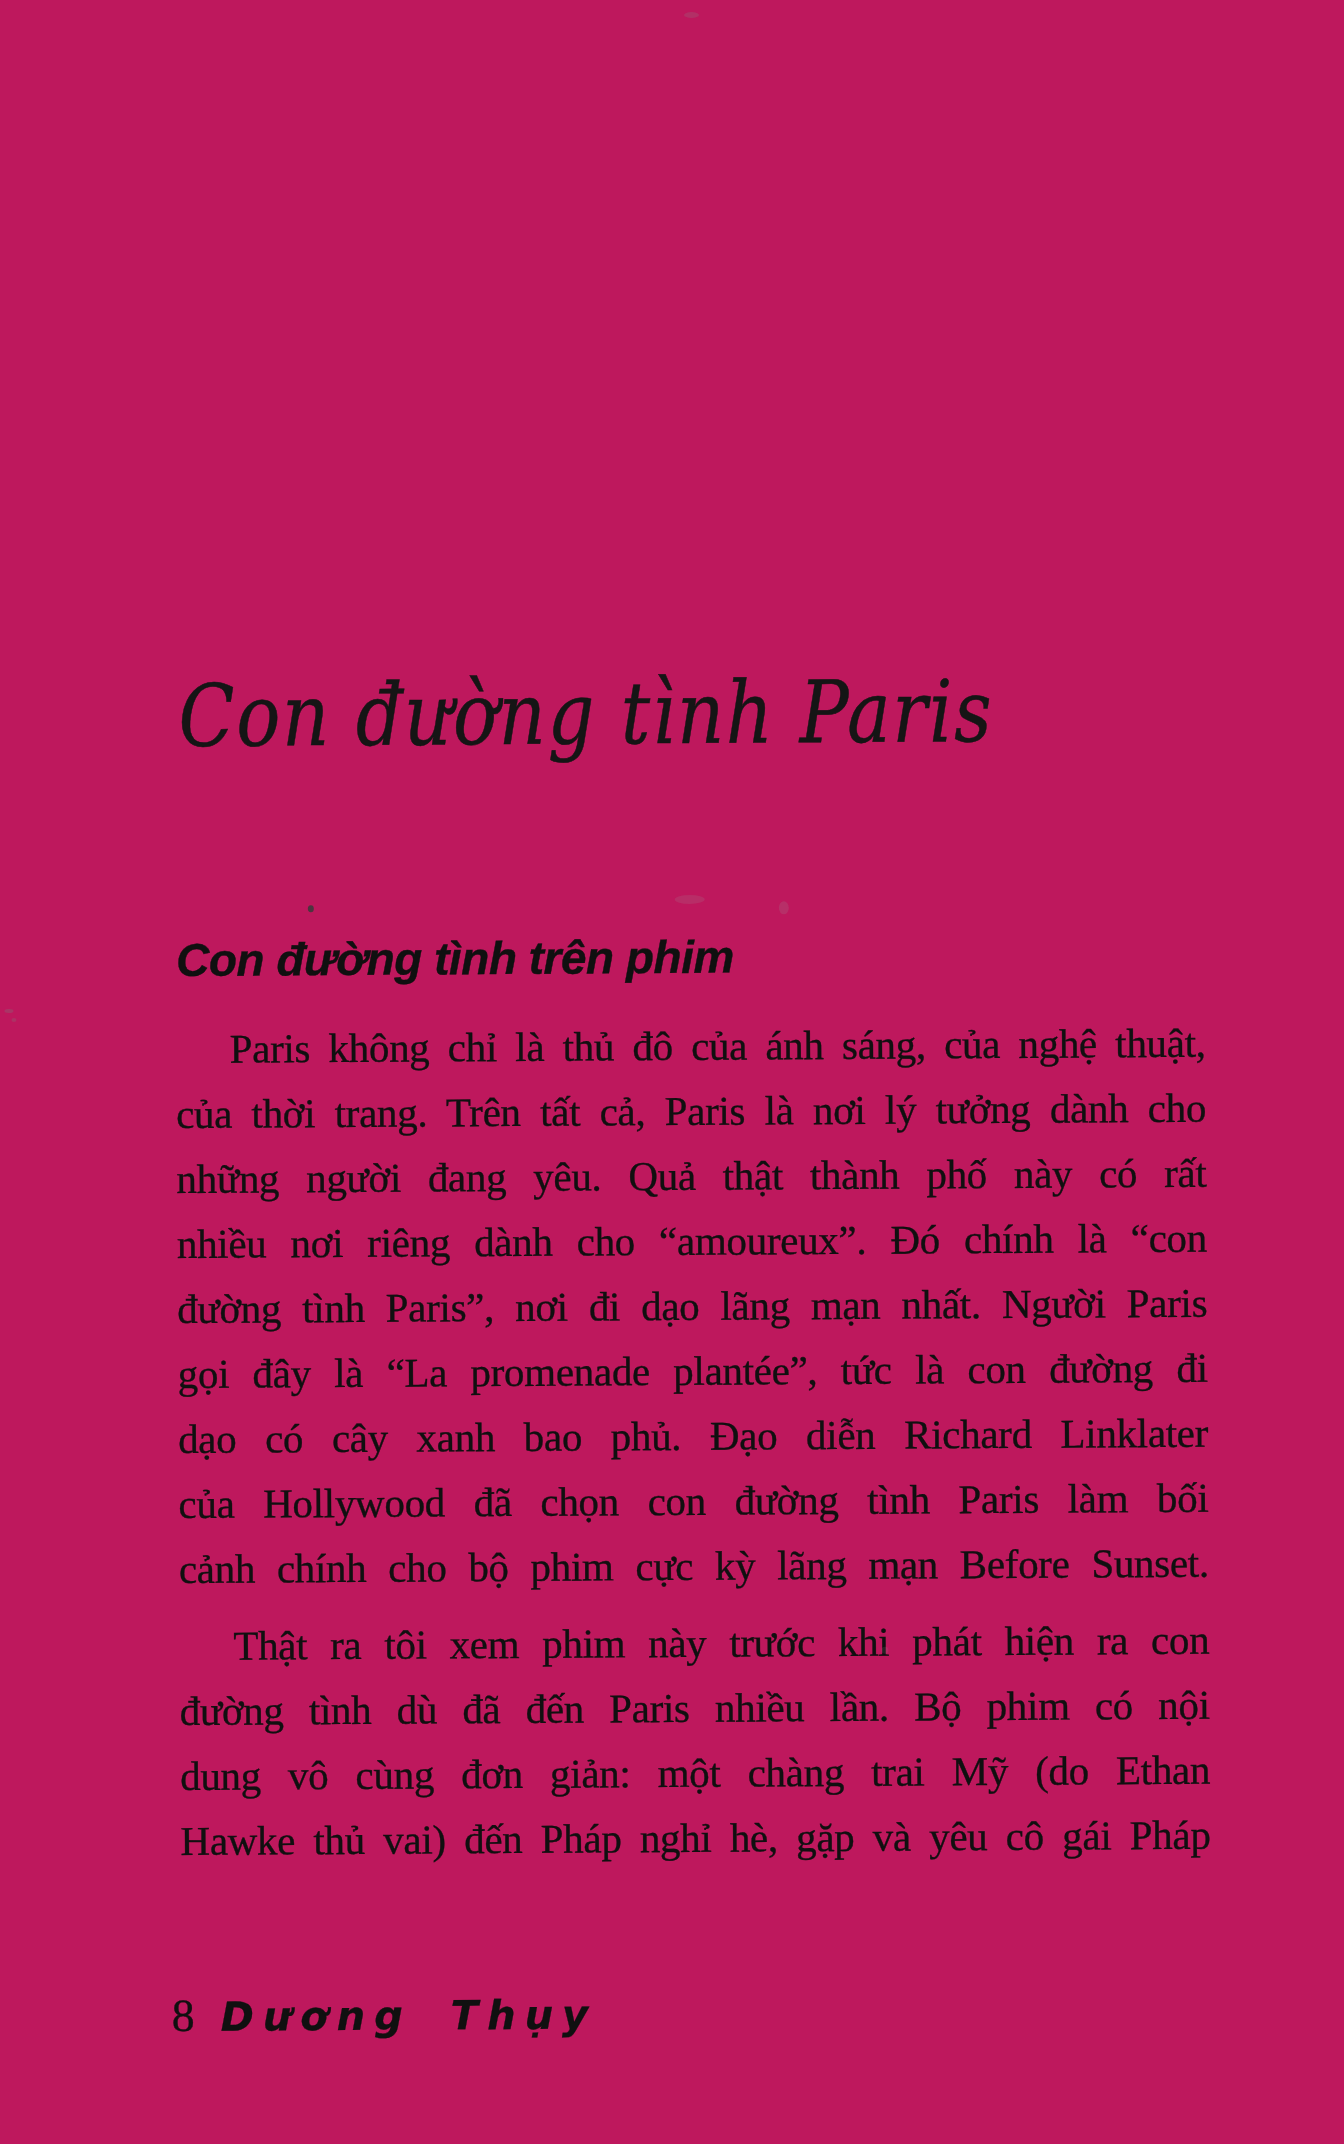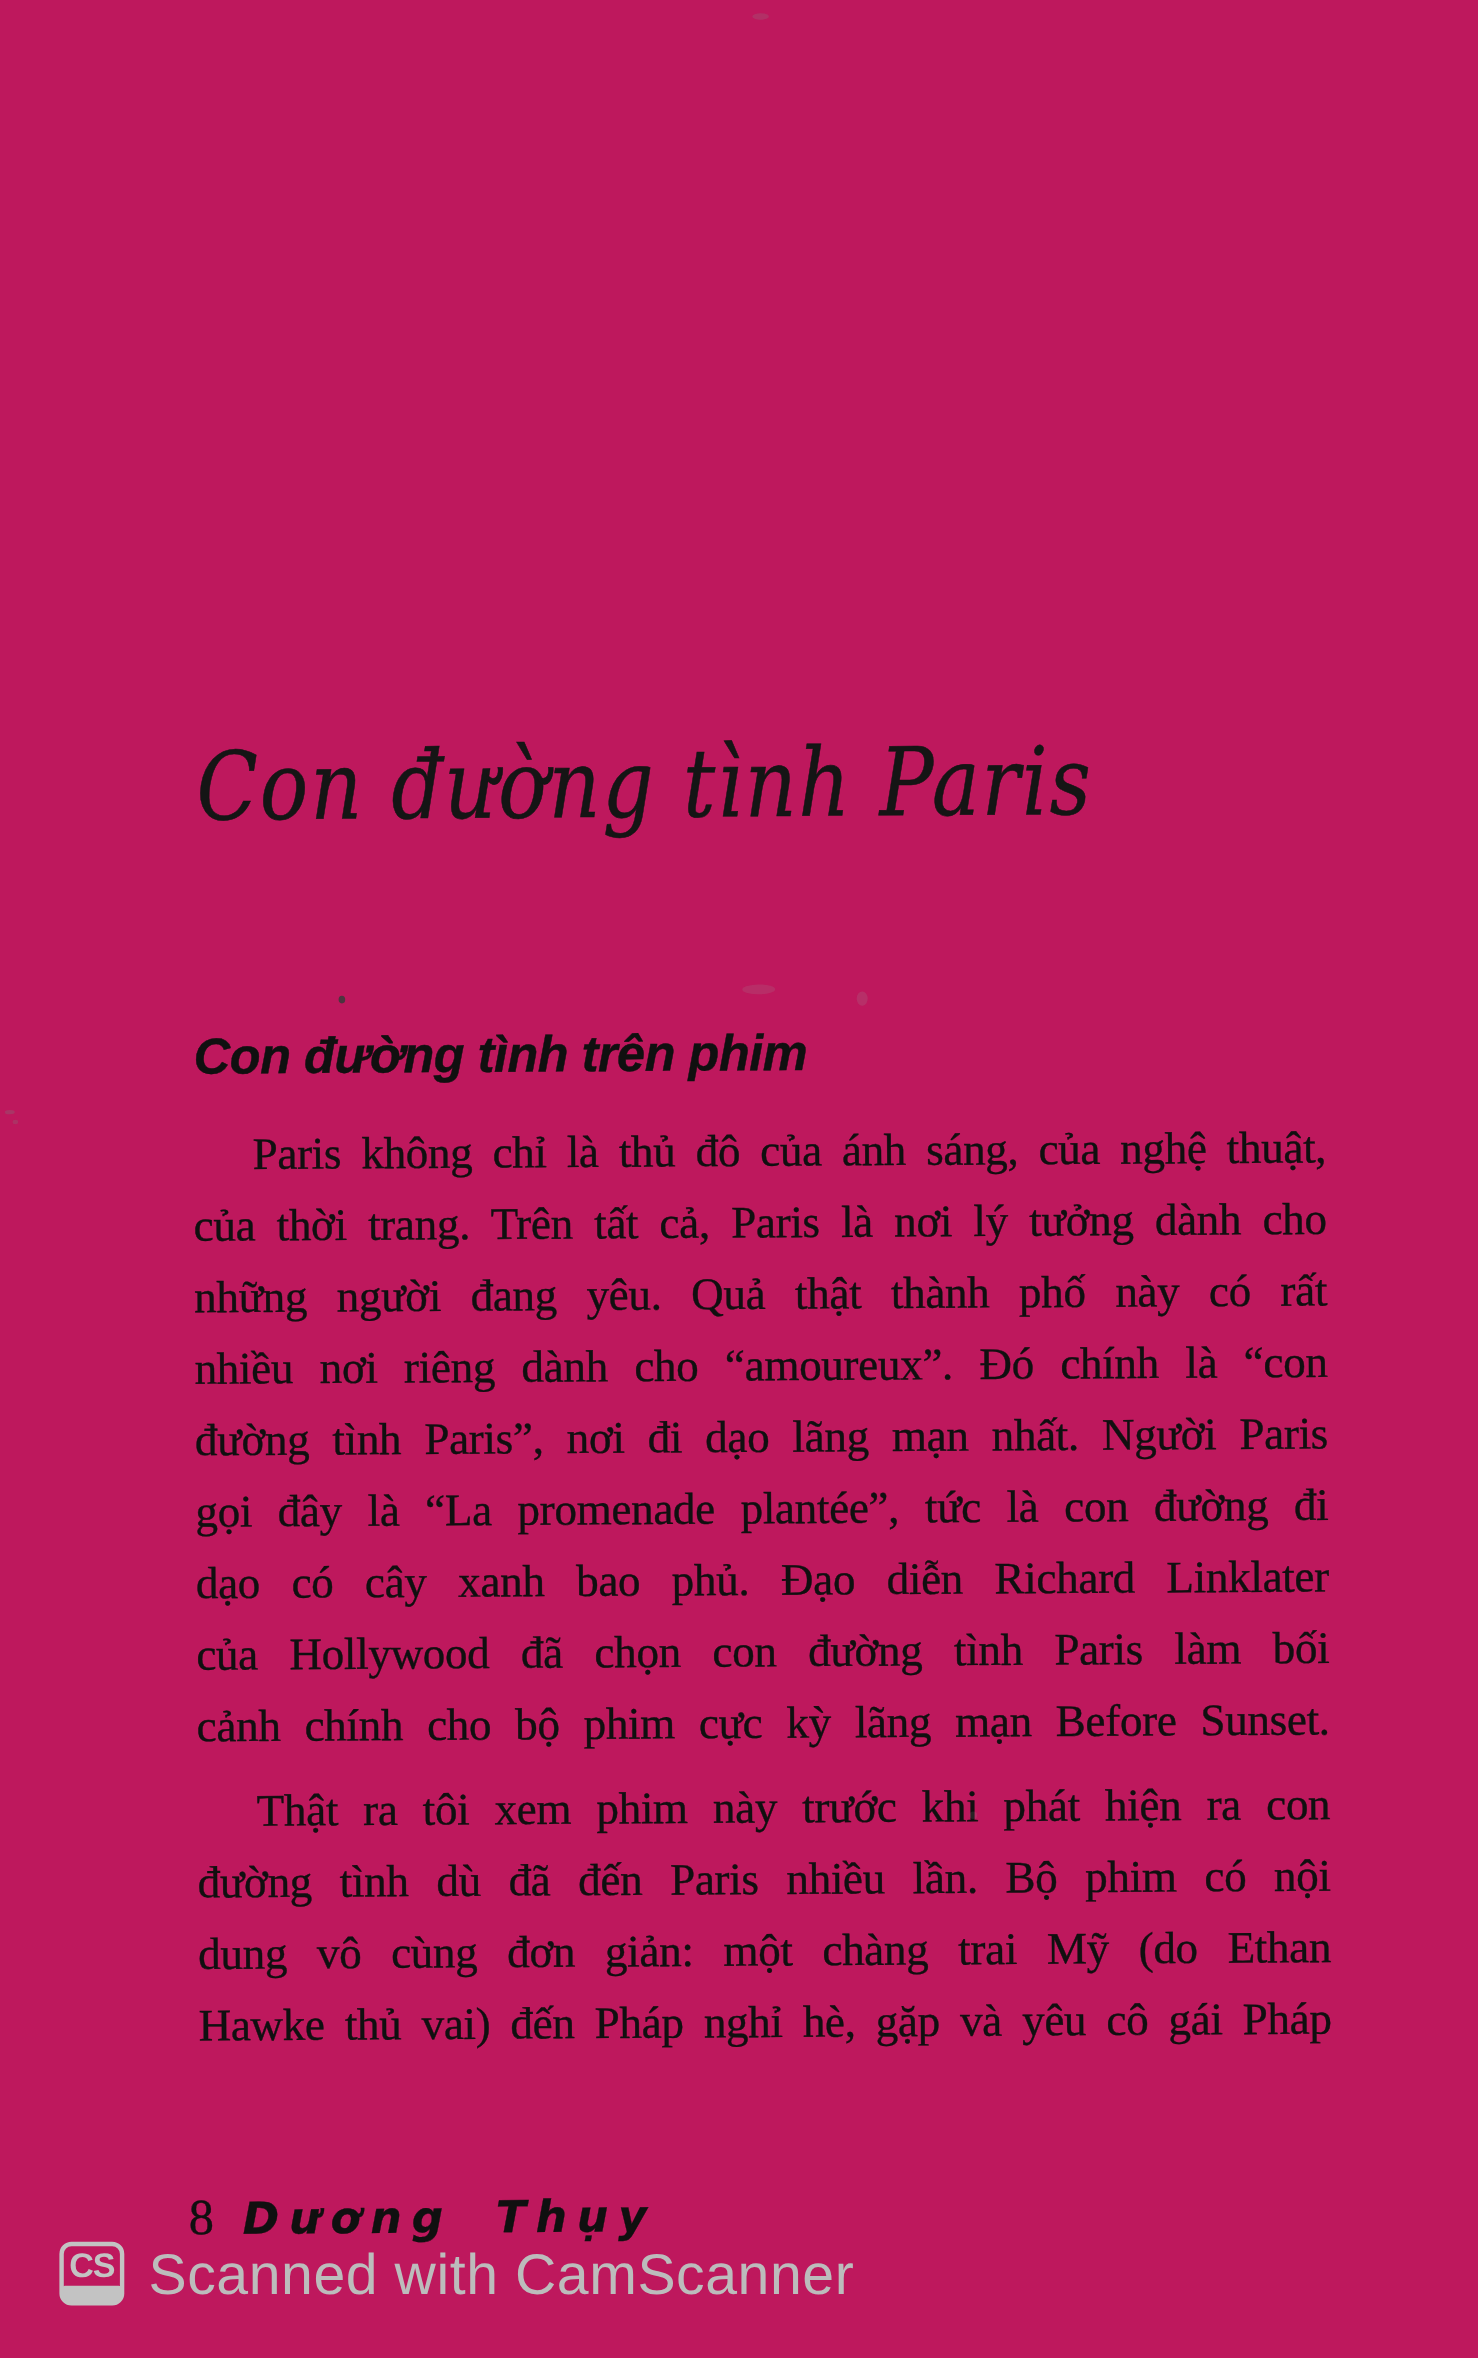--- a/index.html
+++ b/index.html
@@ -136,21 +136,14 @@
     <span class="speck sp1"></span>
     <span class="speck sp2"></span>
     <span class="speck sp3"></span>
     <span class="speck sp5"></span>
     <span class="speck sp6"></span>
     <span class="speck sp7"></span>
   </div>
 
   <span class="speck sp4"></span>
 
-  <div class="watermark">
-    <div class="cs-badge">
-      <span class="cs-text">CS</span>
-      <span class="cs-band"></span>
-    </div>
-    <div class="wm-label">Scanned with CamScanner</div>
-  </div>
 
 </div>
 
 </body></html>

